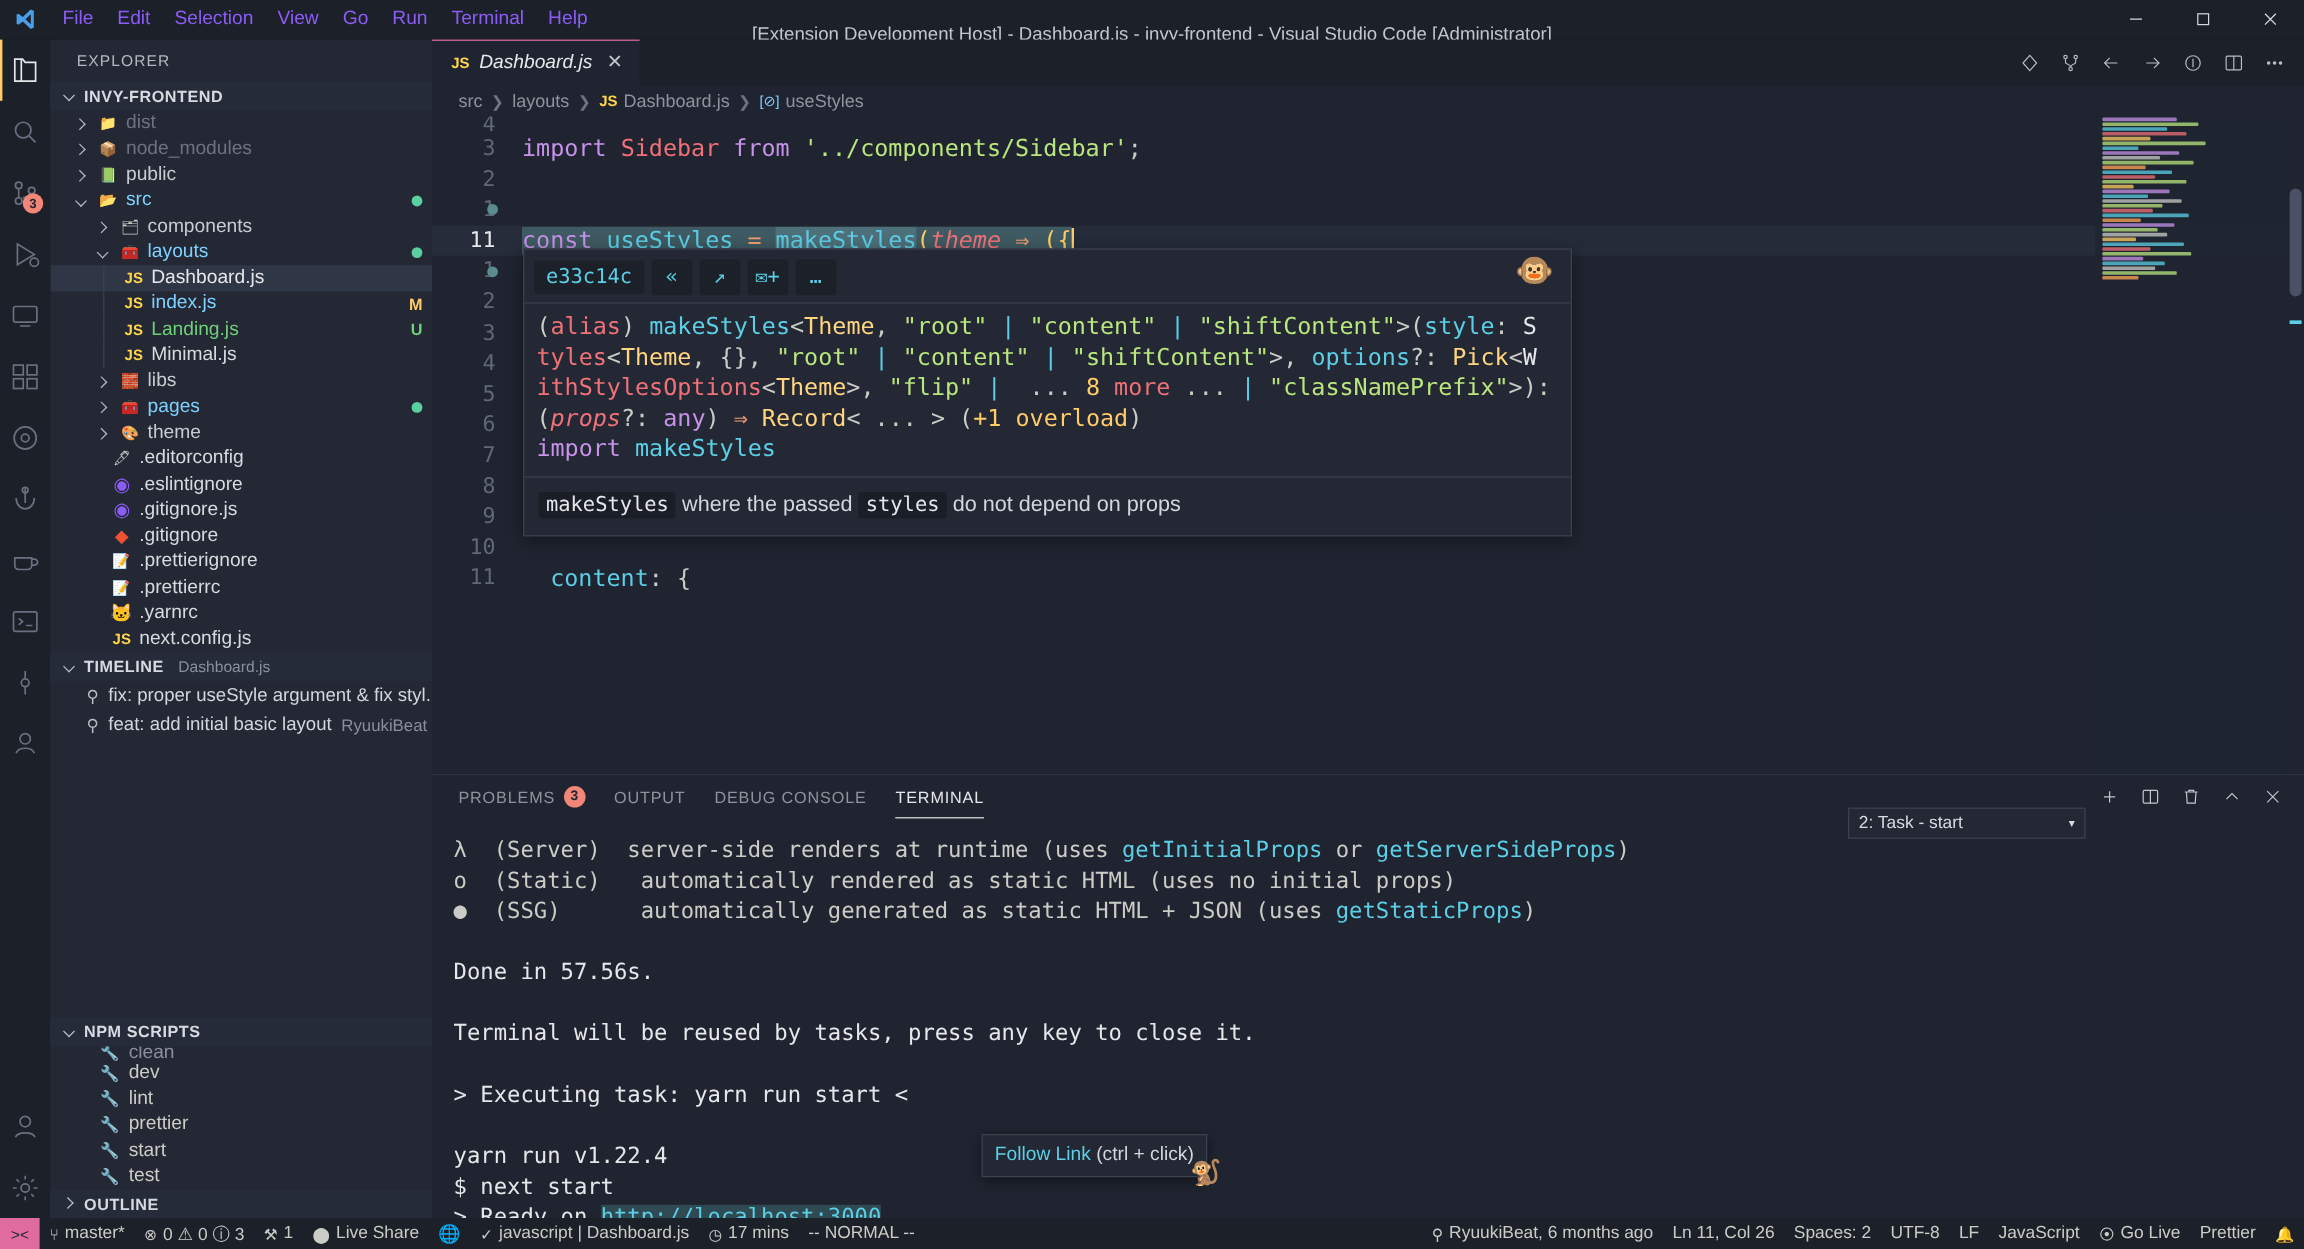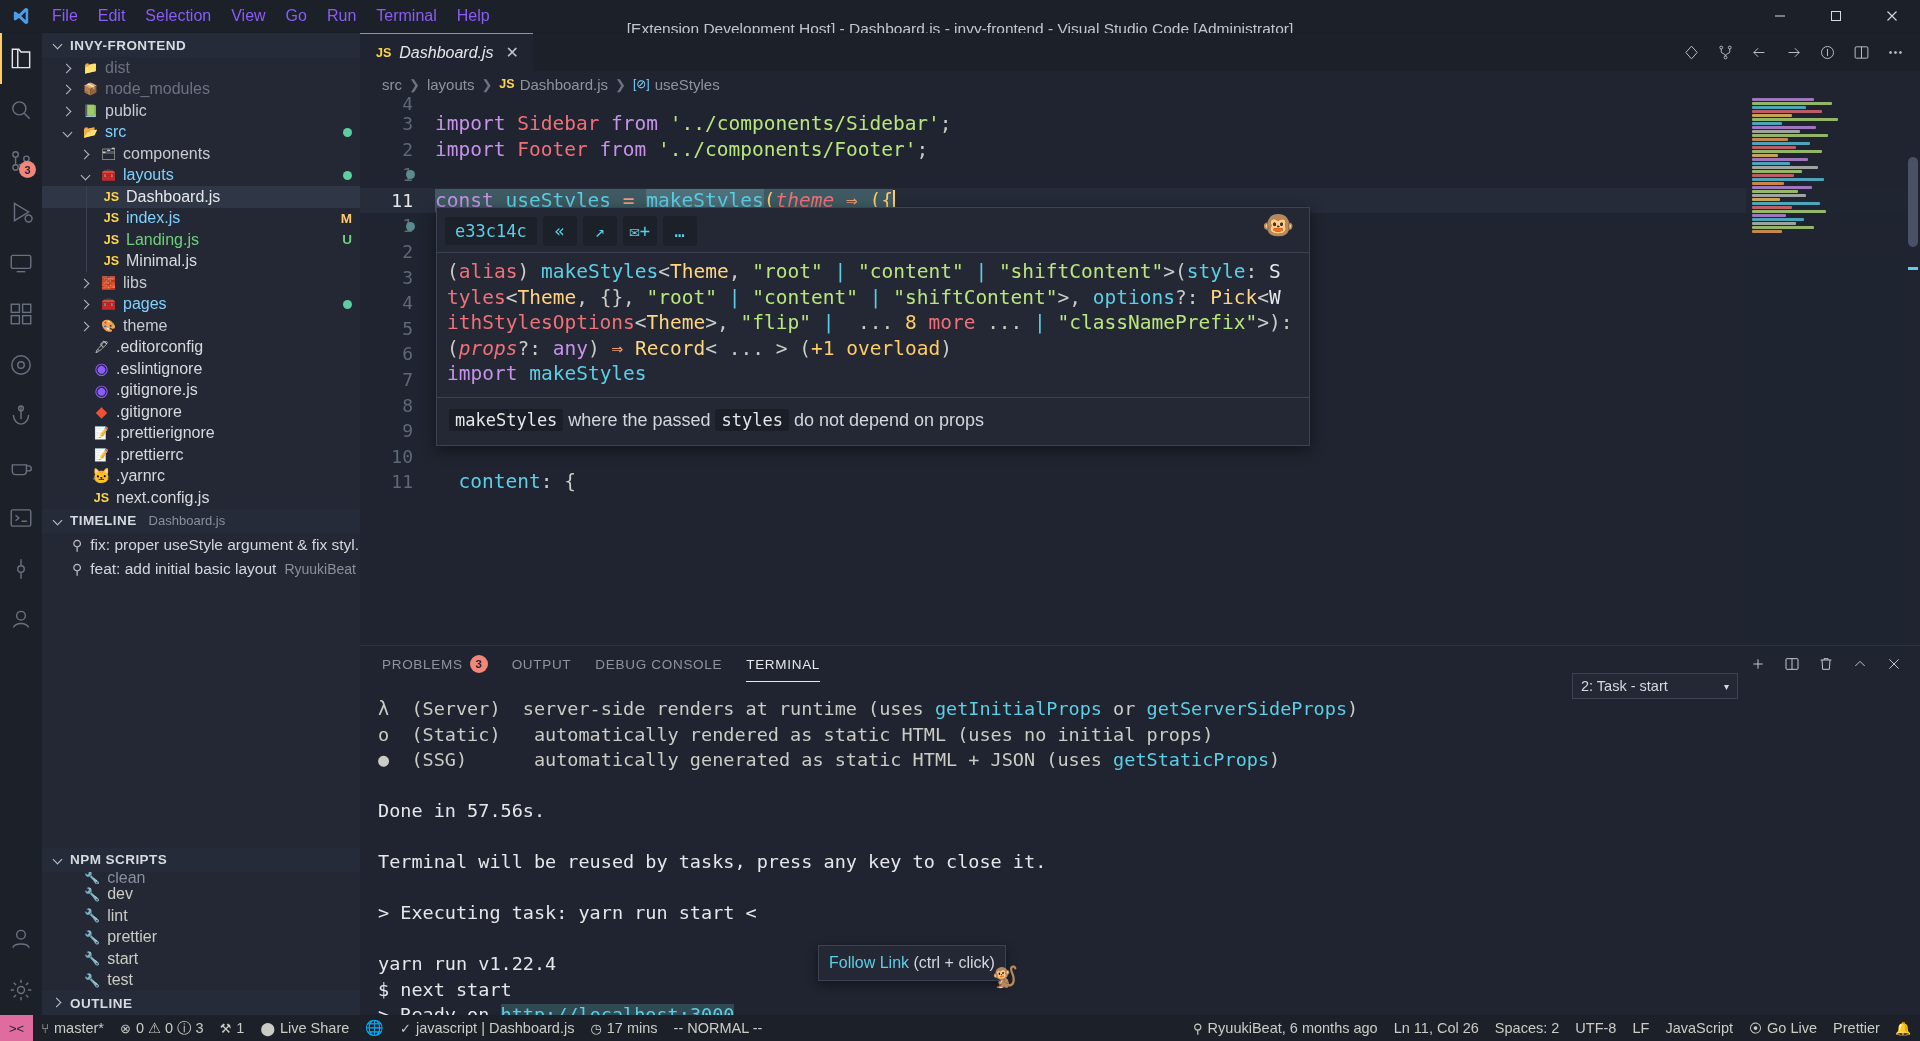--- a/index.html
+++ b/index.html
@@ -218,21 +218,21 @@
     content:""; position:absolute; left:12px; right:12px; bottom:0; height:1px; background:#e6e7ea;
   }
   .pbadge {
     background:#f28779; color:#1f2430; border-radius:9px; min-width:18px; height:18px;
     font-size:11.5px; font-weight:bold; display:inline-flex; align-items:center;
     justify-content:center; padding:0 5px; letter-spacing:0;
   }
   .panel-actions { margin-left:auto; display:flex; align-items:center; gap:6px; padding-right:12px; }
   .term-select {
     background:#232834; border:1px solid #3b4252; color:#d7dae0; font-size:14.5px;
-    height:26px; width:166px; display:flex; align-items:center; padding:0 8px;
+    height:26px; width:198px; display:flex; align-items:center; padding:0 8px;
     justify-content:space-between; cursor:pointer;margin-top:44px;
   }
   .pa-btn { width:28px; height:28px; display:flex; align-items:center; justify-content:center; color:#c3c6cd; cursor:pointer; }
   .pa-btn svg { width:16px; height:16px; fill:none; stroke:currentColor; stroke-width:1.5; }
 
   .terminal {
     flex:1; padding:14px 0 0 18px; overflow:hidden; position:relative;
     font-family:"DejaVu Sans Mono","Liberation Mono",monospace; font-size:18.5px; line-height:25.5px;
     color:#cbccc6; white-space:pre;
   }
@@ -389,20 +389,21 @@
       </div>
       <div class="act-icon">
         <svg viewBox="0 0 24 24">
             <circle cx="12" cy="12" r="3.2"></circle>
             <path d="M12 2.5v3M12 18.5v3M2.5 12h3M18.5 12h3M5.3 5.3l2.1 2.1M16.6 16.6l2.1 2.1M18.7 5.3l-2.1 2.1M7.4 16.6l-2.1 2.1"></path>
           </svg>
       </div>
     </div>
 
     <div class="sidebar">
+      <div class="sb-title">EXPLORER</div>
 
       <div class="sb-section-head">
         <span class="chev"></span>
         <span>INVY-FRONTEND</span>
       </div>
 
       <div class="tree">
 
         <div class="row" style="padding-left:18px">
           <span class="twist closed"></span>
@@ -657,21 +658,20 @@
         <div class="codeview">
           <div class="cline" style="height:14px;overflow:hidden">
             <span class="gut">4</span>
           </div>
           <div class="cline">
             <span class="gut">3</span>
             <span class="code"><span class="mag">import </span><span class="pink">Sidebar</span><span class="mag"> from </span><span class="str">'../components/Sidebar'</span><span class="pun">;</span></span>
           </div>
           <div class="cline">
             <span class="gut">2</span>
-            <span class="code"><span class="mag">import </span><span class="pink">Footer</span><span class="mag"> from </span><span class="str">'../components/Footer'</span><span class="pun">;</span></span>
           </div>
           <div class="cline">
             <span class="glyph-dot"></span>
             <span class="gut">1</span>
             <span class="code"></span>
           </div>
           <div class="cline current">
             <span class="gut cur">11</span>
             <span class="code"><span class="sel-hl"><span class="mag">const</span><span class="var"> useStyles</span><span class="op"> = </span></span><span class="word-hl fn">makeStyles</span><span class="sel-hl"><span class="num">(</span><span class="pink" style="font-style:italic">theme</span><span class="op"> ⇒ </span><span class="num">({</span></span><span class="cursor-bar"></span></span>
           </div>

